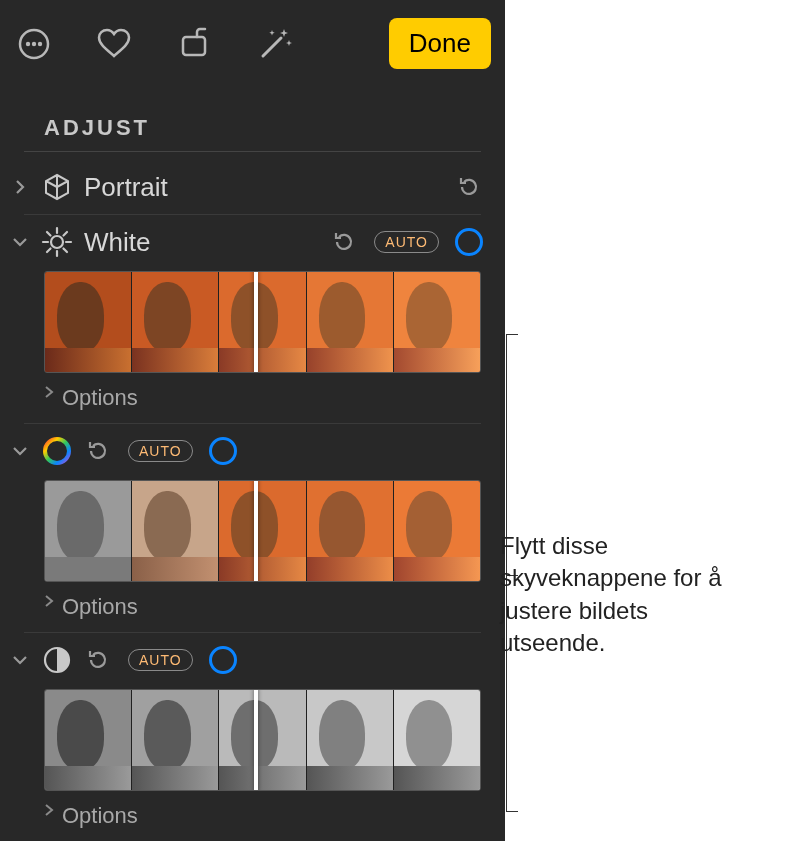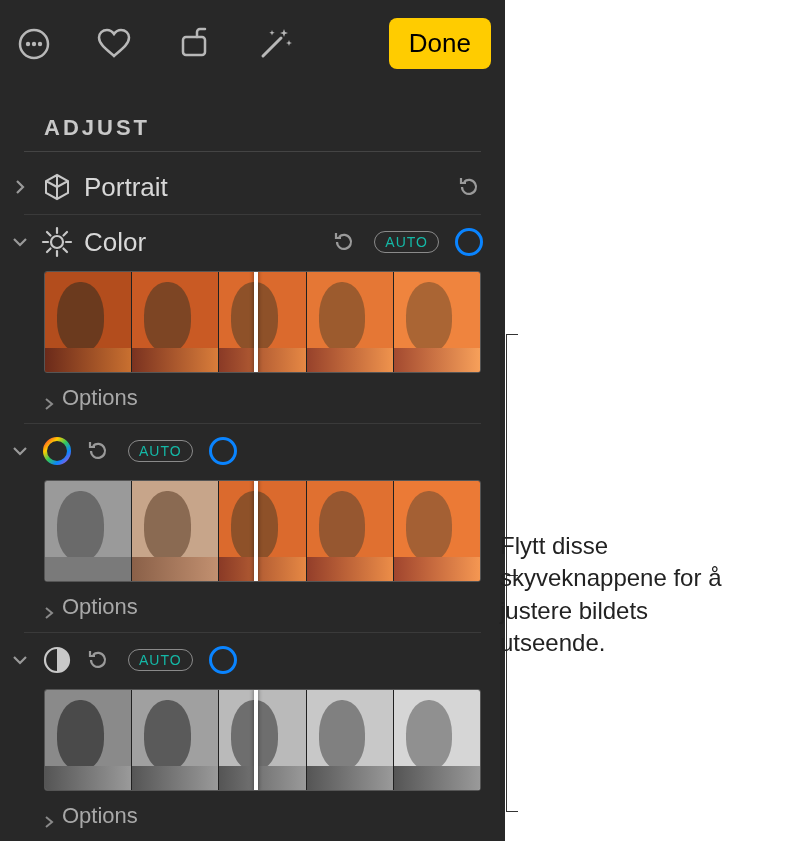--- a/index.html
+++ b/index.html
@@ -85,21 +85,21 @@
   .reset-icon {
     color: #9a9a9a;
     width: 28px;
     height: 28px;
     display: flex;
     align-items: center;
     justify-content: center;
   }
   .auto-btn {
     border: 1.5px solid #8a8a8a;
-    color: #14b8a6;
+    color: #fdba74;
     background: transparent;
     border-radius: 14px;
     font-size: 14px;
     letter-spacing: 1px;
     padding: 2px 10px;
     margin: 0 6px;
   }
   .ring {
     width: 28px;
     height: 28px;
@@ -125,21 +125,21 @@
     position: absolute;
     top: -2px;
     bottom: -2px;
     width: 4px;
     background: #fff;
     left: 48%;
     box-shadow: 0 0 4px rgba(0,0,0,0.5);
   }
   .options-row {
     display: flex;
-    align-items: flex-end;
+    align-items: flex-start;
     padding: 6px 22px 12px 44px;
     color: #a8a8a8;
     font-size: 22px;
     gap: 8px;
   }
   .options-row .chev2 {
     font-size: 15px;
     color: #8a8a8a;
   }
   .thin-hr {
@@ -290,21 +290,21 @@
             <line x1="16" y1="25" x2="16" y2="30"></line>
             <line x1="2" y1="16" x2="7" y2="16"></line>
             <line x1="25" y1="16" x2="30" y2="16"></line>
             <line x1="6" y1="6" x2="9.5" y2="9.5"></line>
             <line x1="22.5" y1="22.5" x2="26" y2="26"></line>
             <line x1="6" y1="26" x2="9.5" y2="22.5"></line>
             <line x1="22.5" y1="9.5" x2="26" y2="6"></line>
           </g>
         </svg>
     </div>
-    <div class="adj-label">Color</div>
+    <div class="adj-label">White</div>
     <div class="reset-icon">
       <svg width="24" height="24" viewBox="0 0 24 24">
           <path d="M5 12 a7 7 0 1 0 2 -5" fill="none" stroke="#9a9a9a" stroke-width="2.2"></path>
           <path d="M4 3 L4 8 L9 8" fill="none" stroke="#9a9a9a" stroke-width="2.2"></path>
         </svg>
     </div>
     <button class="auto-btn">AUTO</button>
     <div class="ring"></div>
   </div>
   <div class="thumb-strip light">

